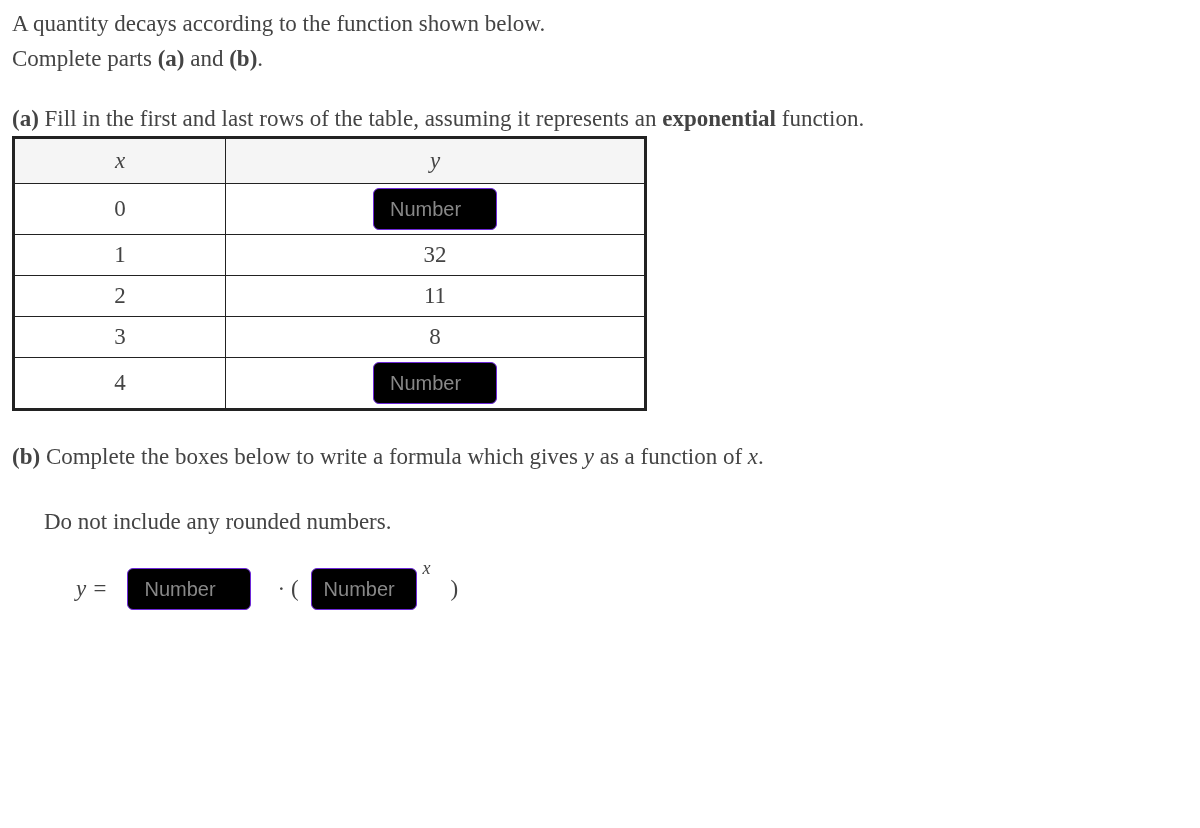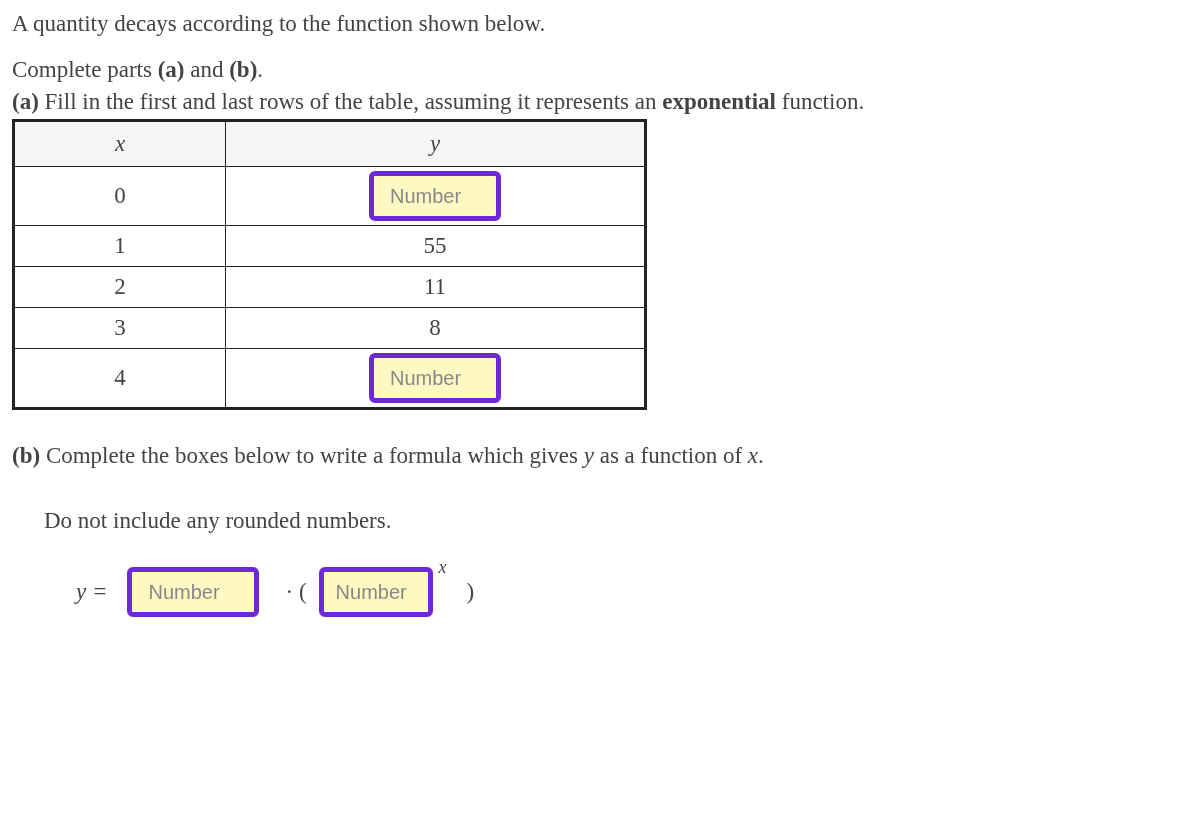--- a/index.html
+++ b/index.html
@@ -3,22 +3,22 @@
   <meta charset="utf-8">
   <style>
     body {
       font-family: Georgia, 'Times New Roman', serif;
       color: #444;
       margin: 0;
       padding: 8px 12px;
       font-size: 23px;
       line-height: 1.4;
     }
-    .intro-line { margin-bottom: 14px; }
-    .intro-line2 { }
+    .intro-line { margin-bottom: 3px; }
+    .intro-line2 { margin-bottom: 28px; }
     .part-label { font-weight: bold; }
     .part-a-text { }
 
     table.data-table {
       border-collapse: collapse;
       border: 3px solid #222;
       margin-bottom: 30px;
     }
     table.data-table th,
     table.data-table td {
@@ -33,27 +33,27 @@
       font-style: italic;
       padding: 6px 0;
     }
     table.data-table td { padding: 4px 0; }
     .col-x { width: 210px; }
     .col-y { width: 418px; }
     .row-short td { padding: 2px 0; }
 
     .num-input {
       display: inline-block;
-      border: 5px solid #6d28d9;
+      border: 1px solid #6d28d9;
       border-radius: 6px;
       padding: 6px 16px;
       color: #888;
       font-family: Arial, Helvetica, sans-serif;
       font-size: 20px;
-      background: #fef9c3;
+      background: #000000;
       min-width: 90px;
       text-align: left;
     }
     .num-input.small { min-width: 80px; padding: 6px 12px; }
 
     .part-b-text { margin-bottom: 4px; }
     .part-b-indent {
       padding-left: 32px;
       margin-bottom: 30px;
       margin-top: 32px;
@@ -108,21 +108,21 @@
     <th class="col-y">y</th>
   </tr>
   <tr>
     <td>0</td>
     <td>
       <span class="num-input">Number</span>
     </td>
   </tr>
   <tr>
     <td>1</td>
-    <td>55</td>
+    <td>32</td>
   </tr>
   <tr class="row-short">
     <td>2</td>
     <td>11</td>
   </tr>
   <tr class="row-short">
     <td>3</td>
     <td>8</td>
   </tr>
   <tr>

